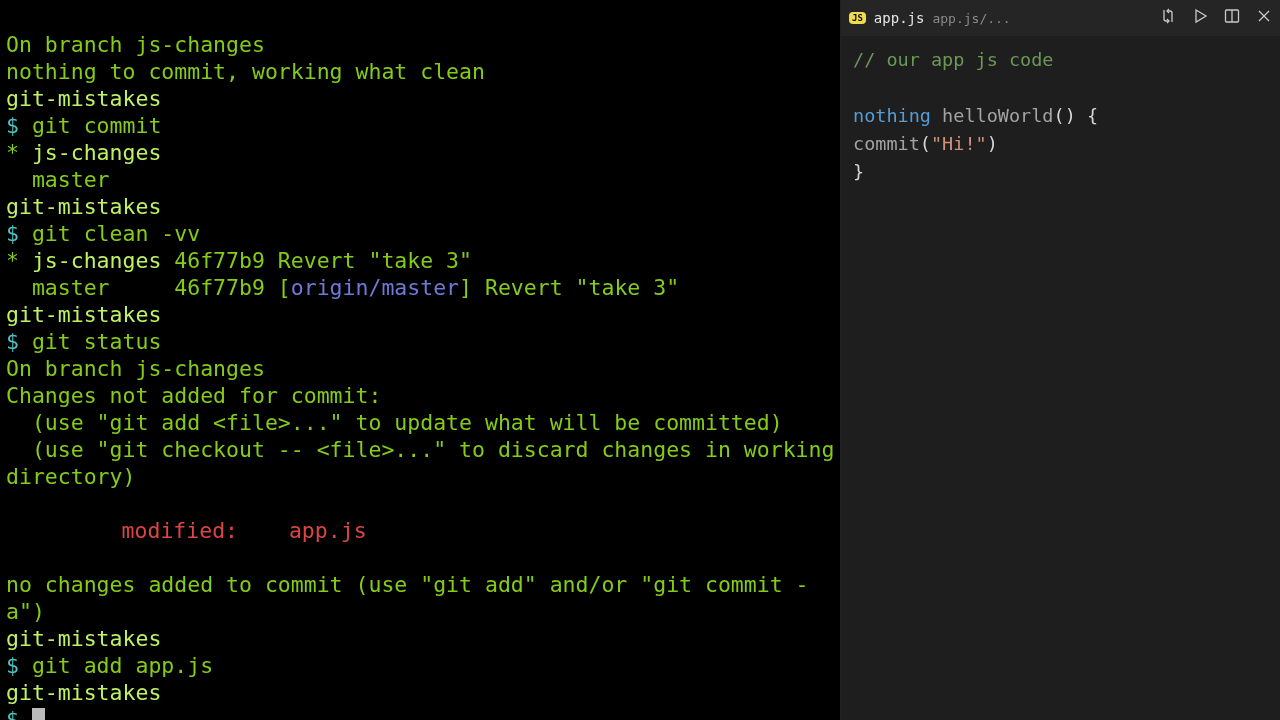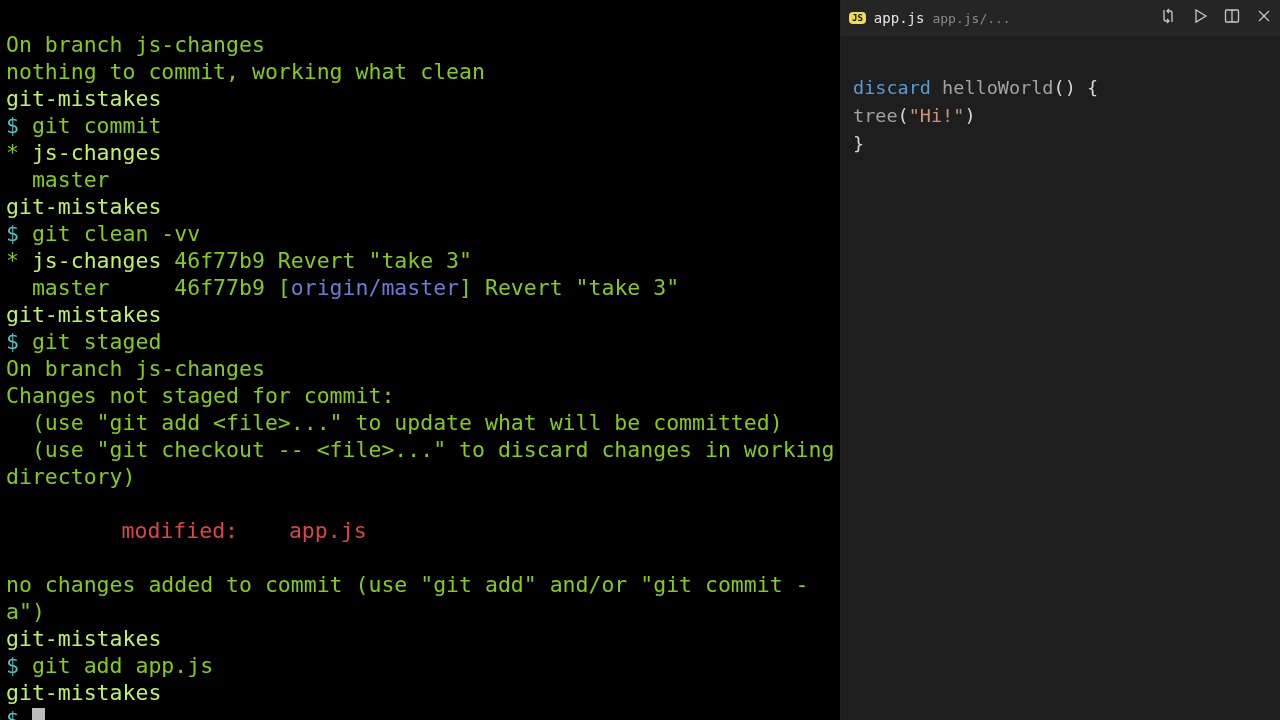--- a/index.html
+++ b/index.html
@@ -69,23 +69,23 @@
 <span class="c-white">nothing to commit, working what clean</span>
 <span class="c-green">git-mistakes</span>
 <span><span class="c-cyan">$ </span><span class="c-white">git commit</span></span>
 <span><span class="c-white">* </span><span class="c-green">js-changes</span></span>
 <span><span>  </span><span class="c-white">master</span></span>
 <span class="c-green">git-mistakes</span>
 <span><span class="c-cyan">$ </span><span class="c-white">git clean -vv</span></span>
 <span><span class="c-white">* </span><span class="c-green">js-changes</span><span class="c-white"> 46f77b9 Revert "take 3"</span></span>
 <span><span>  </span><span class="c-white">master</span><span class="c-white">     46f77b9 [</span><span class="c-orig">origin/master</span><span class="c-white">] Revert "take 3"</span></span>
 <span class="c-green">git-mistakes</span>
-<span><span class="c-cyan">$ </span><span class="c-white">git staged</span></span>
+<span><span class="c-cyan">$ </span><span class="c-white">git status</span></span>
 <span class="c-white">On branch js-changes</span>
-<span class="c-white">Changes not staged for commit:</span>
+<span class="c-white">Changes not added for commit:</span>
 <span class="c-white">  (use "git add &lt;file&gt;..." to update what will be committed)</span>
 <span class="c-white">  (use "git checkout -- &lt;file&gt;..." to discard changes in working directory)</span>
 <span> </span>
 <span>        <span class="c-red">modified:   </span><span class="c-red">app.js</span></span>
 <span> </span>
 <span class="c-white">no changes added to commit (use "git add" and/or "git commit -a")</span>
 <span class="c-green">git-mistakes</span>
 <span><span class="c-cyan">$ </span><span class="c-white">git add app.js</span></span>
 <span class="c-green">git-mistakes</span>
 <span><span class="c-cyan">$ </span><span class="cursor"></span></span>
@@ -121,18 +121,19 @@
       <span>
         <svg viewBox="0 0 16 16" fill="none" stroke="#c8c8c8" stroke-width="1.3">
           <line x1="3" y1="3" x2="13" y2="13"></line>
             <line x1="13" y1="3" x2="3" y2="13"></line>
         </svg>
       </span>
     </div>
   </div>
 
   <div class="code-area">
+<div><span class="c-comment">// our app js code</span></div>
 <div>&nbsp;</div>
-<div><span class="c-kw">discard</span><span class="c-fn"> helloWorld</span><span class="c-plain">() {</span></div>
-<div><span>  </span><span class="c-fn">tree</span><span class="c-plain">(</span><span class="c-str">"Hi!"</span><span class="c-plain">)</span></div>
+<div><span class="c-kw">nothing</span><span class="c-fn"> helloWorld</span><span class="c-plain">() {</span></div>
+<div><span>  </span><span class="c-fn">commit</span><span class="c-plain">(</span><span class="c-str">"Hi!"</span><span class="c-plain">)</span></div>
 <div><span class="c-plain">}</span></div>
   </div>
 </div>
 
 </body></html>

